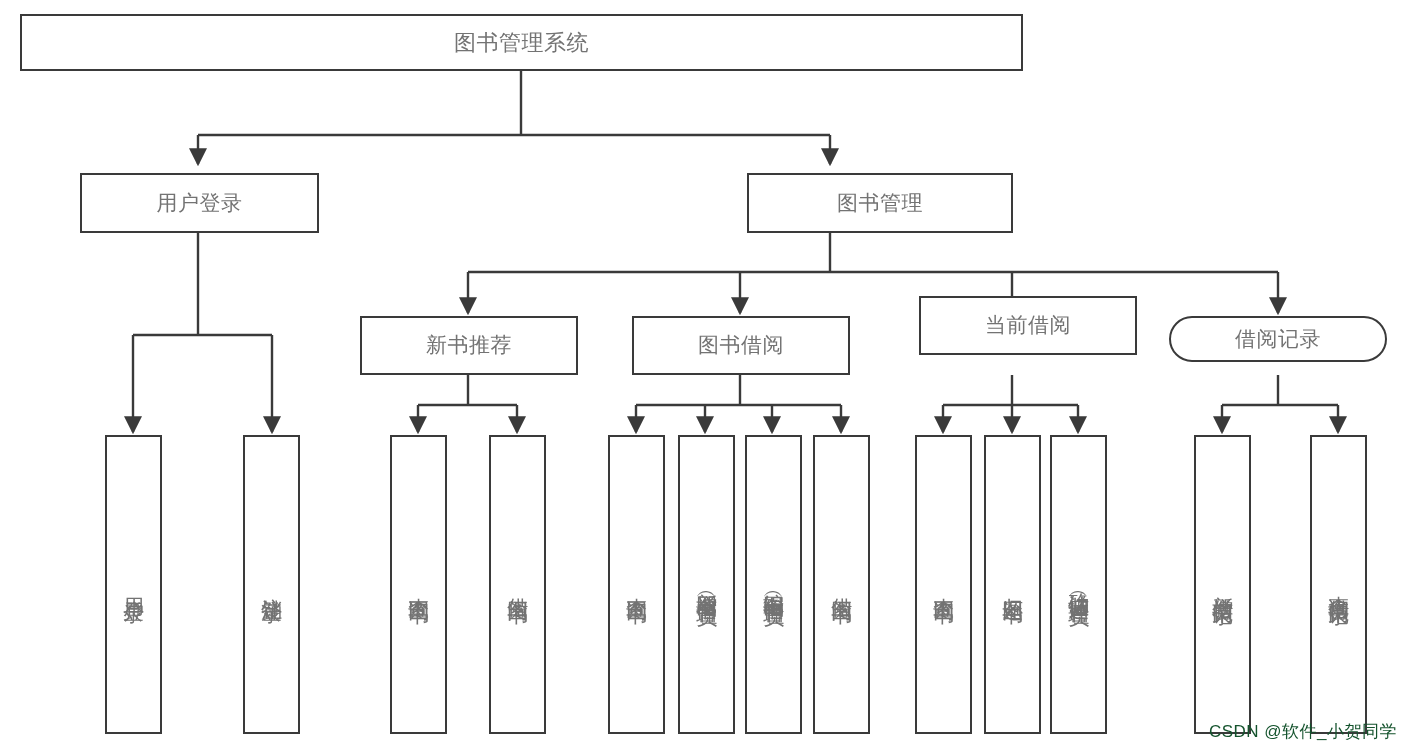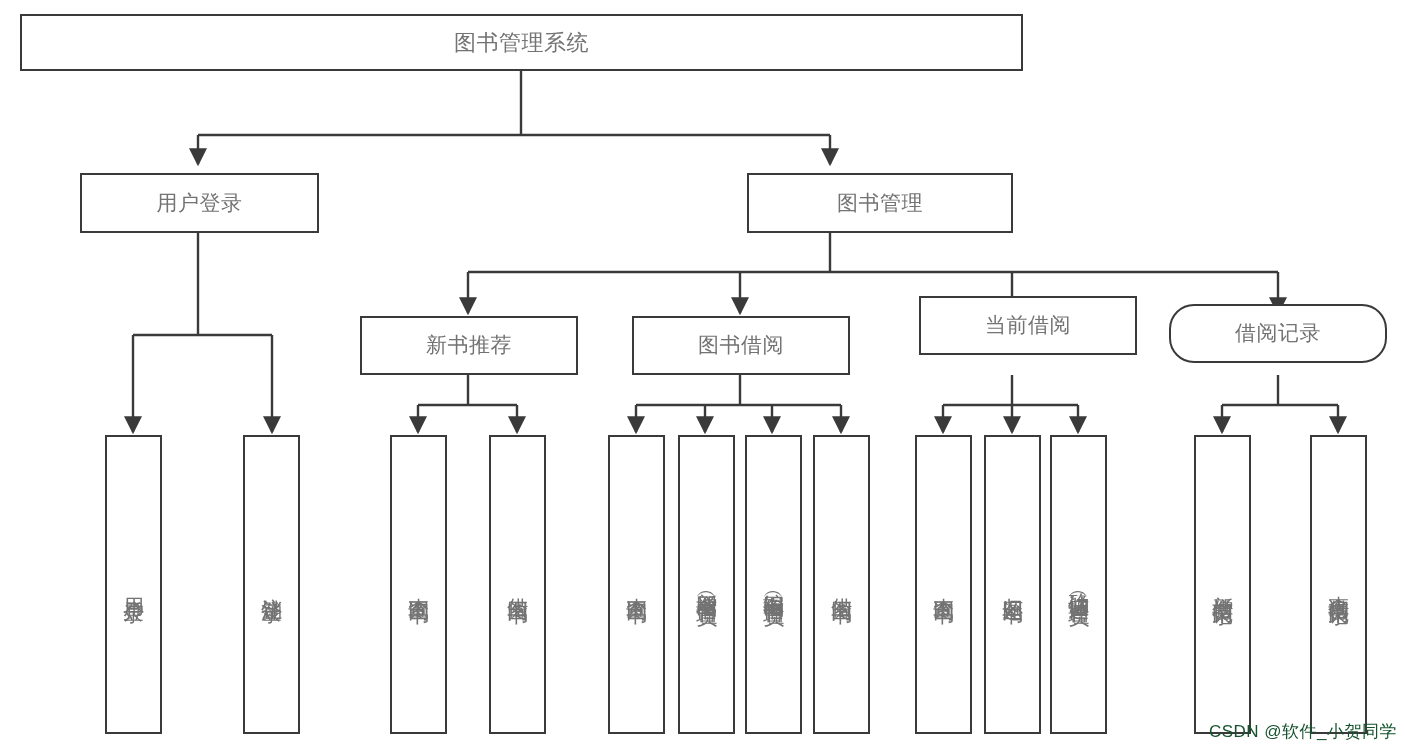--- a/index.html
+++ b/index.html
@@ -144,21 +144,21 @@
 
   <div class="node h" style="left:632px; top:316px; width:218px; height:59px;">
     <span class="node-label">图书借阅</span>
   </div>
   <div class="node h" style="left:360px; top:316px; width:218px; height:59px;">
     <span class="node-label">新书推荐</span>
   </div>
   <div class="node h" style="left:903px; top:296px; width:218px; height:59px;margin-left:16px;">
     <span class="node-label">当前借阅</span>
   </div>
-  <div class="node h" style="left:1169px; top:304px; width:218px; height:59px;border-radius:25px;">
+  <div class="node h" style="left:1169px; top:316px; width:218px; height:46px;border-radius:25px;">
     <span class="node-label">借阅记录</span>
   </div>
 
   <div class="node v" style="left:105px; top:435px; width:57px; height:299px;">
     <span class="node-label">用户登录</span>
   </div>
   <div class="node v" style="left:243px; top:435px; width:57px; height:299px;">
     <span class="node-label">注销登录</span>
   </div>
 

